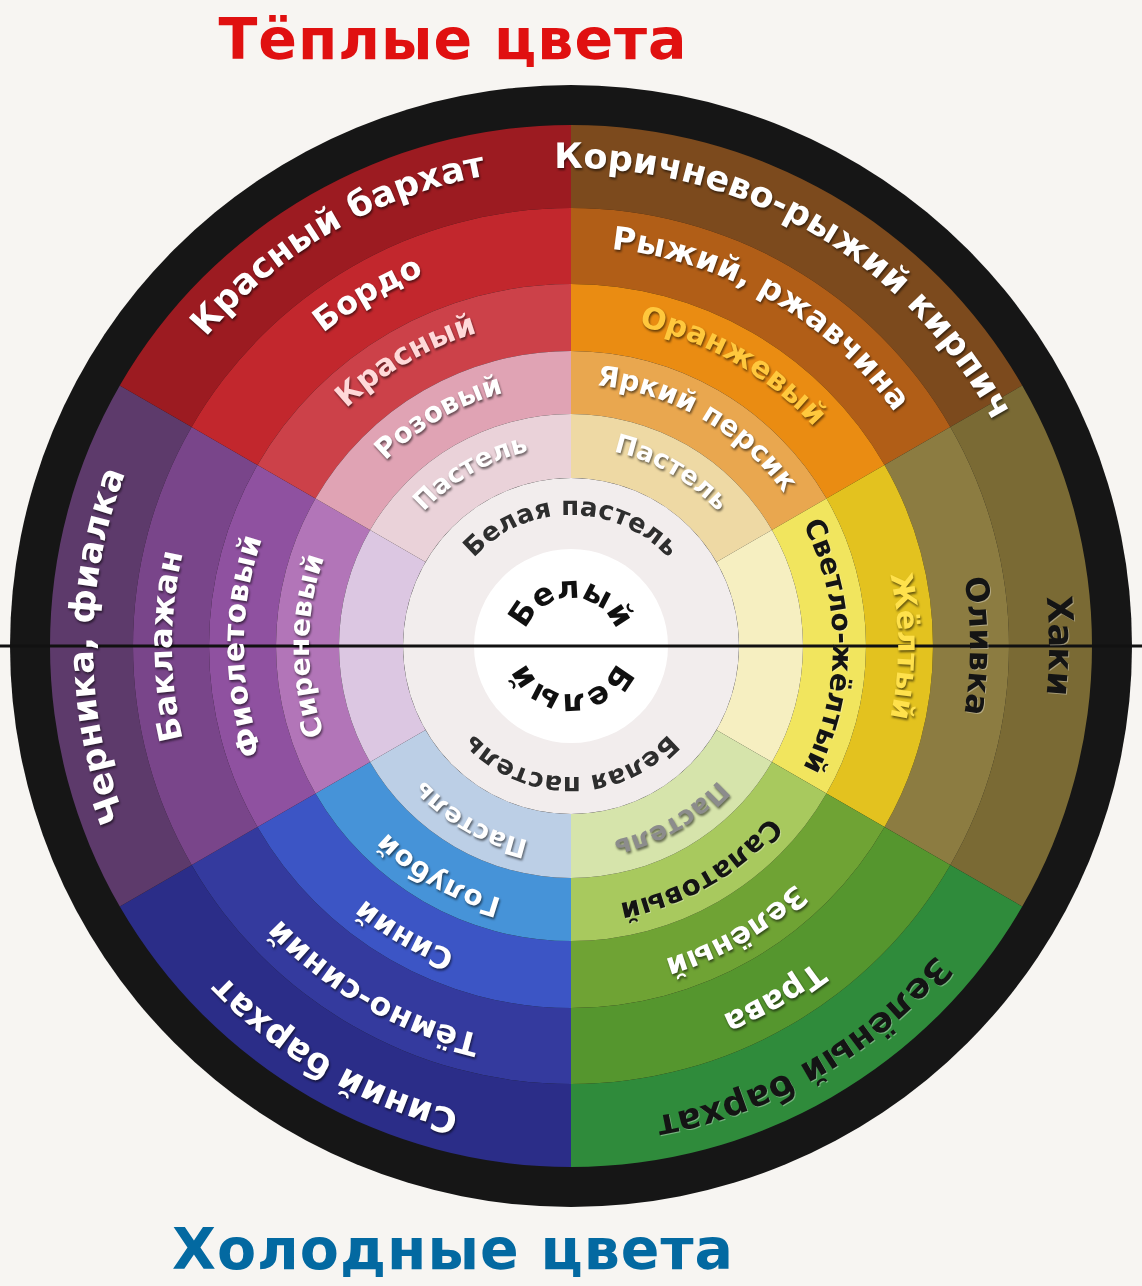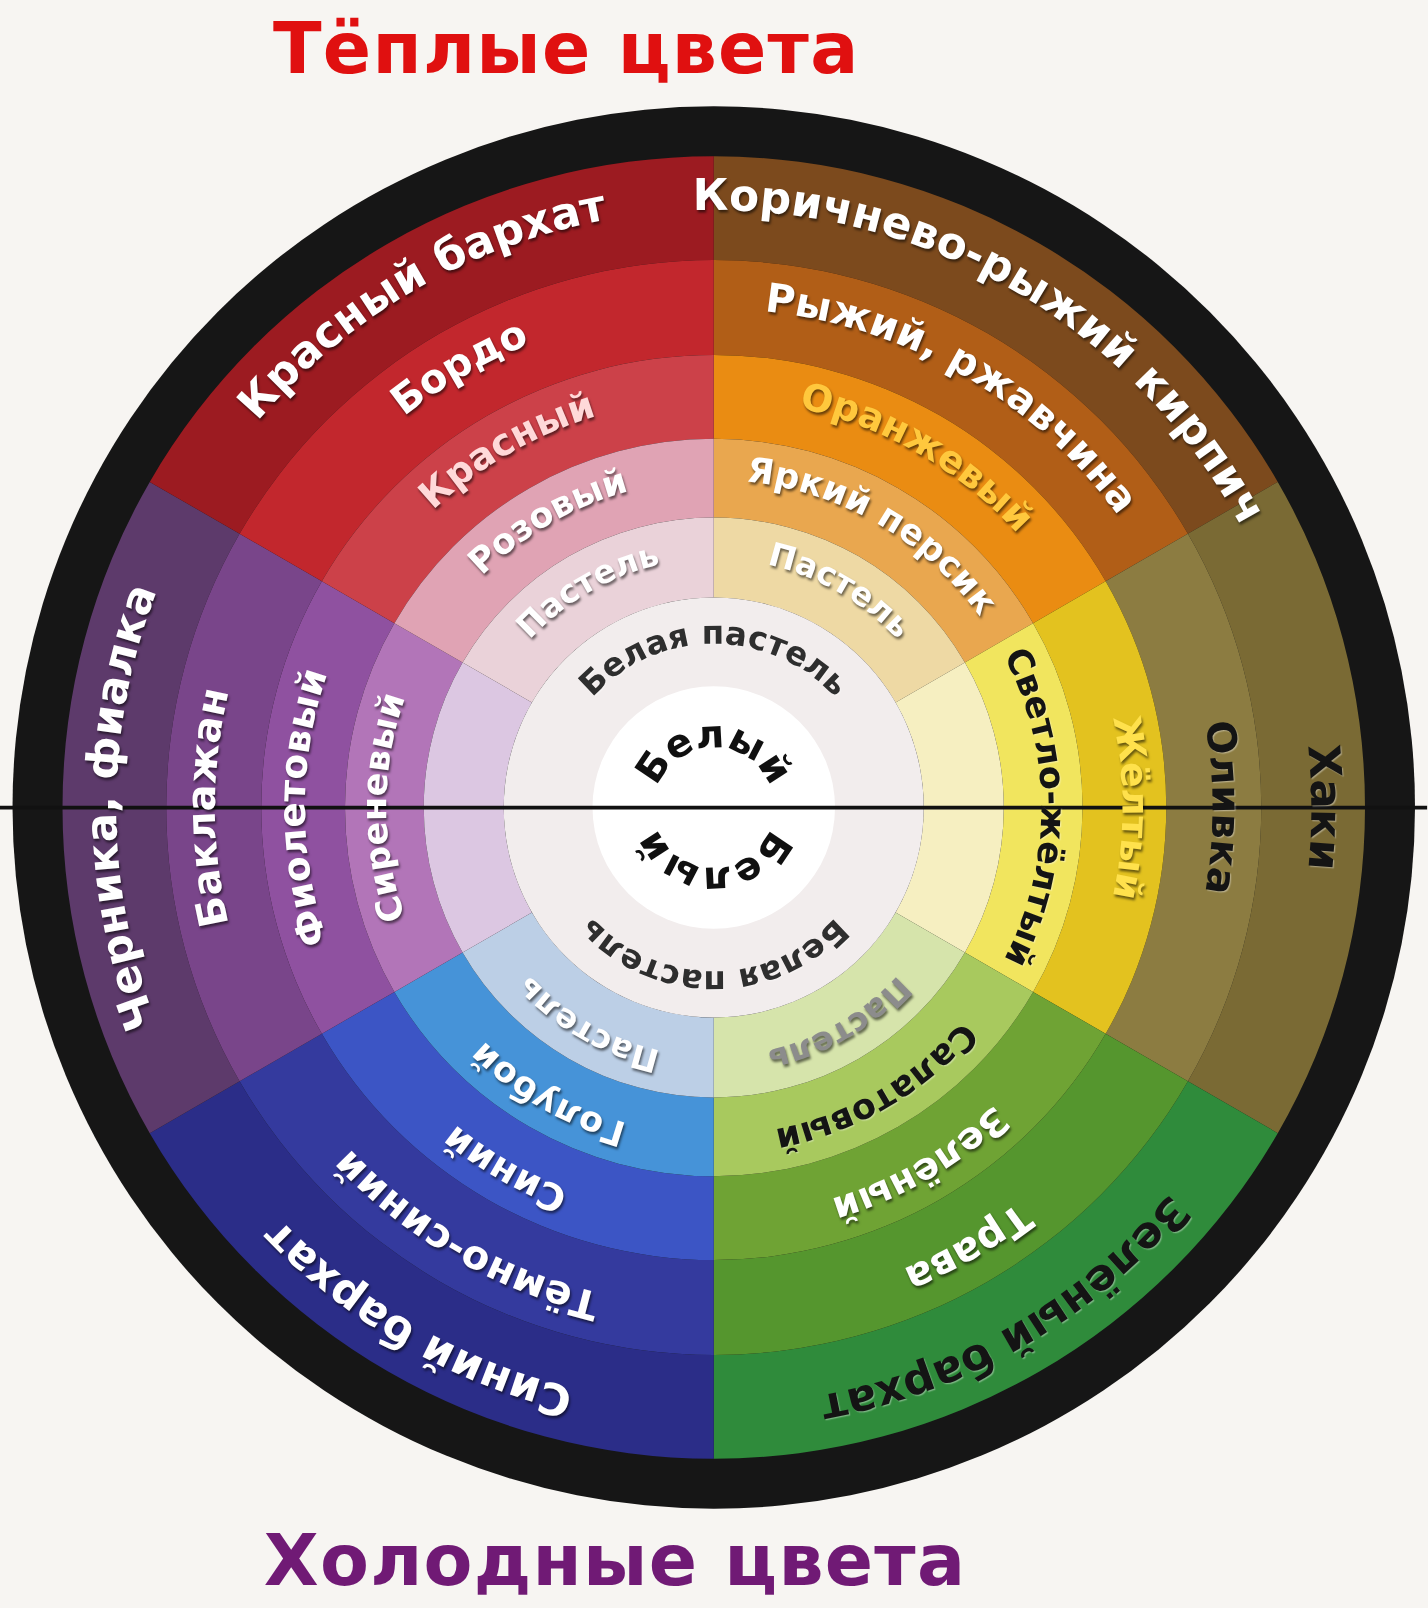--- a/index.html
+++ b/index.html
@@ -115,14 +115,14 @@
       <text fill="#ffffff" font-size="35" font-weight="bold" font-family="&quot;DejaVu Sans&quot;, sans-serif" style="filter:drop-shadow(1px 2px 1px rgba(0,0,0,0.55))"><textPath startOffset="50%" text-anchor="middle" href="#lp5_0" xlink:href="#lp5_0">Красный бархат</textPath></text>
       <text fill="#ffffff" font-size="32" font-weight="bold" font-family="&quot;DejaVu Sans&quot;, sans-serif" style="filter:drop-shadow(1px 2px 1px rgba(0,0,0,0.55))"><textPath startOffset="50%" text-anchor="middle" href="#lp5_1" xlink:href="#lp5_1">Бордо</textPath></text>
       <text fill="#ffd9d9" font-size="30" font-weight="bold" font-family="&quot;DejaVu Sans&quot;, sans-serif" style="filter:drop-shadow(1px 2px 1px rgba(0,0,0,0.55))"><textPath startOffset="50%" text-anchor="middle" href="#lp5_2" xlink:href="#lp5_2">Красный</textPath></text>
       <text fill="#ffffff" font-size="28" font-weight="bold" font-family="&quot;DejaVu Sans&quot;, sans-serif" style="filter:drop-shadow(1px 2px 1px rgba(0,0,0,0.55))"><textPath startOffset="50%" text-anchor="middle" href="#lp5_3" xlink:href="#lp5_3">Розовый</textPath></text>
       <text fill="#ffffff" font-size="26" font-weight="bold" font-family="&quot;DejaVu Sans&quot;, sans-serif" style="filter:drop-shadow(1px 2px 1px rgba(0,0,0,0.55))"><textPath startOffset="50%" text-anchor="middle" href="#lp5_4" xlink:href="#lp5_4">Пастель</textPath></text>
       <text fill="#2e2e2e" font-size="26" font-weight="bold" font-family="&quot;DejaVu Sans&quot;, sans-serif" style="filter:drop-shadow(1px 1px 0px rgba(255,255,255,0.35))"><textPath startOffset="50%" text-anchor="middle" href="#wp0" xlink:href="#wp0">Белая пастель</textPath></text>
       <text fill="#101010" font-size="31" font-weight="bold" font-family="&quot;DejaVu Sans&quot;, sans-serif" style="filter:drop-shadow(1px 1px 0px rgba(255,255,255,0.35))"><textPath startOffset="50%" text-anchor="middle" href="#cw0" xlink:href="#cw0">Белый</textPath></text>
       <text fill="#2e2e2e" font-size="26" font-weight="bold" font-family="&quot;DejaVu Sans&quot;, sans-serif" style="filter:drop-shadow(1px 1px 0px rgba(255,255,255,0.35))"><textPath startOffset="50%" text-anchor="middle" href="#wp1" xlink:href="#wp1">Белая пастель</textPath></text>
       <text fill="#101010" font-size="31" font-weight="bold" font-family="&quot;DejaVu Sans&quot;, sans-serif" style="filter:drop-shadow(1px 1px 0px rgba(255,255,255,0.35))"><textPath startOffset="50%" text-anchor="middle" href="#cw1" xlink:href="#cw1">Белый</textPath></text>
     </svg>
-  <h1 class="title cold" style="color: #701a75; padding-left: 39px;">Холодные цвета</h1>
+  <h1 class="title cold" style="color: #0369a1;">Холодные цвета</h1>
 </div>
 
 </body></html>

